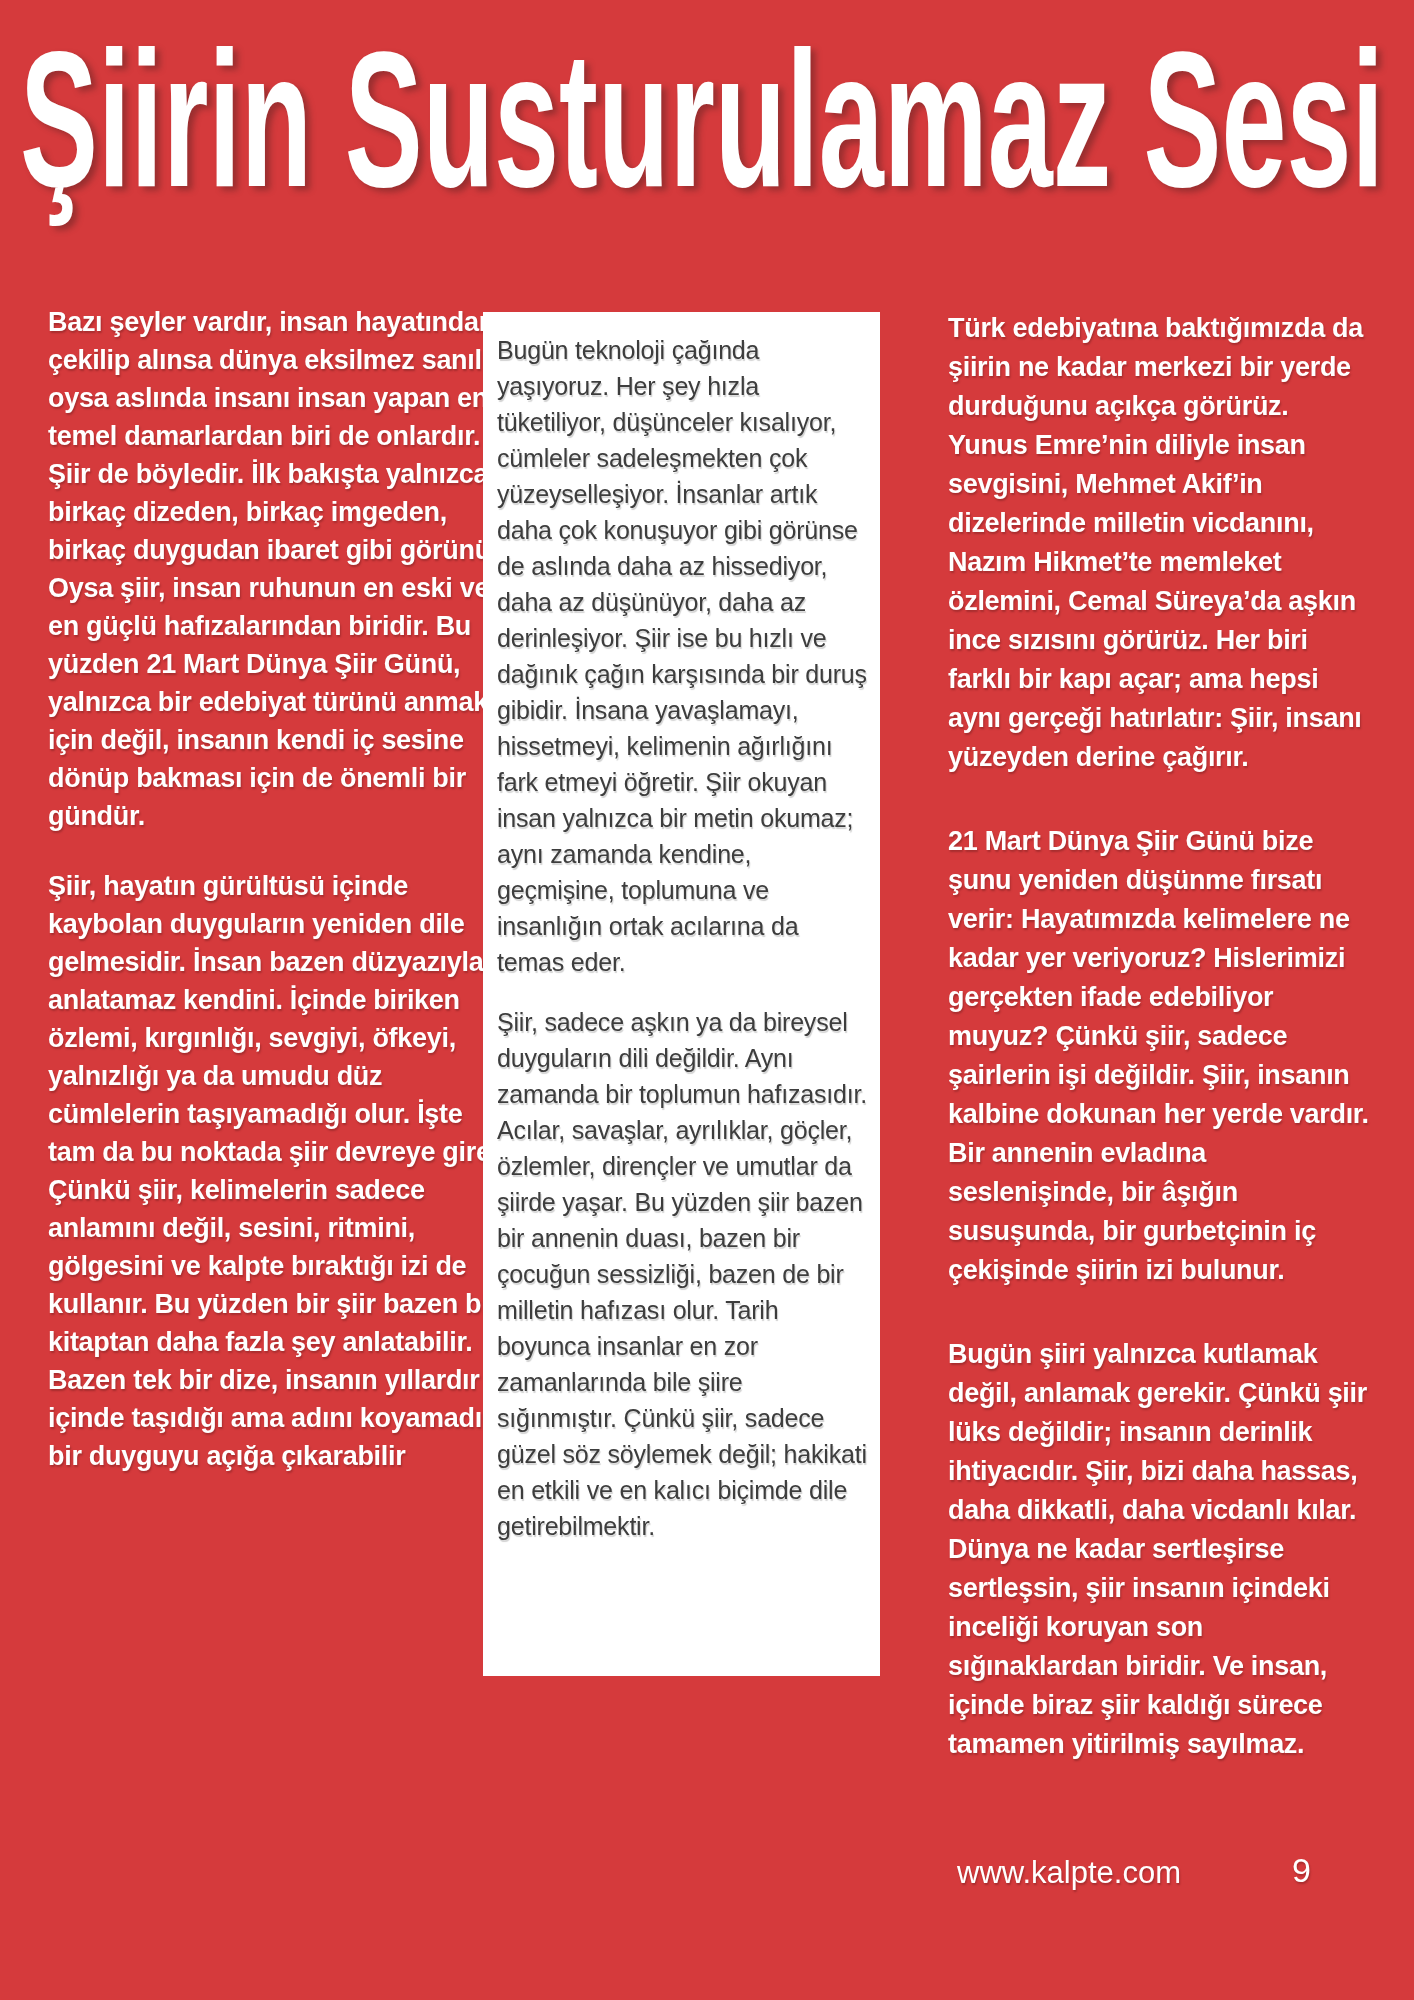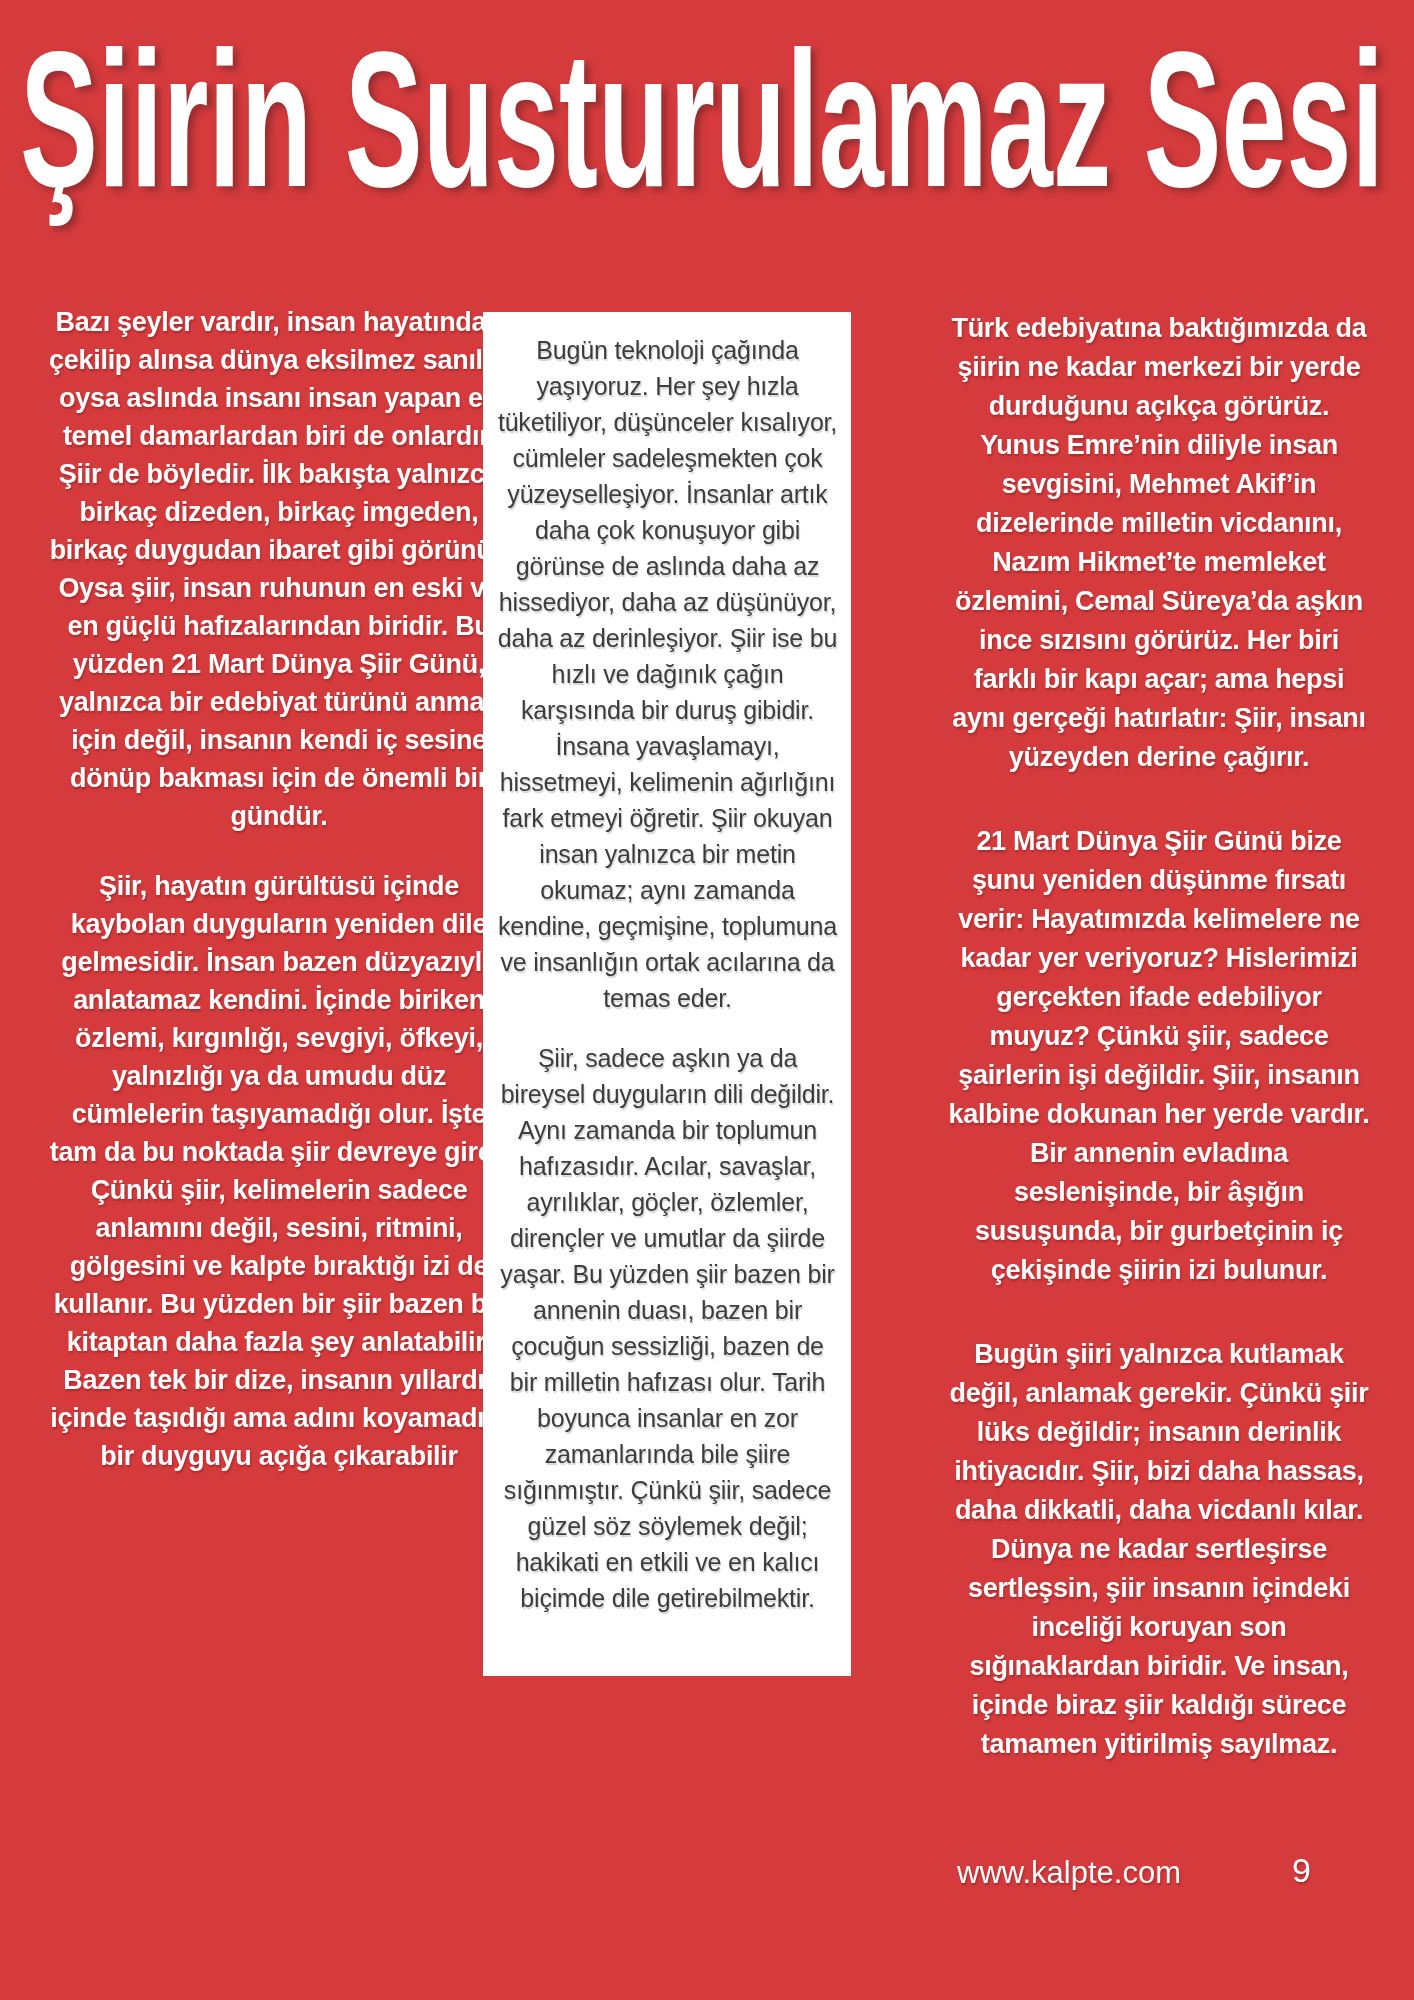--- a/index.html
+++ b/index.html
@@ -7,21 +7,20 @@
     padding: 0;
     background: #888;
   }
   .page {
     position: relative;
     width: 1414px;
     height: 2000px;
     background: var(--bg, #d53a3c);
     overflow: hidden;
     font-family: "Liberation Sans", sans-serif;
-    text-align: center;
   }
   .title-svg {
     position: absolute;
     left: 0;
     top: 14px;
     display: block;
   }
   .title-svg text {
     font-family: "Liberation Sans", "DejaVu Sans", sans-serif;
     font-weight: bold;
@@ -52,21 +51,21 @@
     width: 422px;
     font-size: 27px;
     line-height: 39px;
     letter-spacing: -0.3px;
   }
   .col-right p { margin-bottom: 45px; margin-top: 8px; }
   .white-box {
     position: absolute;
     left: 483px;
     top: 312px;
-    width: 368px;
+    width: 397px;
     height: 1364px;
     background: var(--box-bg, #ffffff);
     box-sizing: border-box;
     padding: 20px 13px 0 14px;
     color: var(--box-text, #3d3d3d);
     font-size: 25px;
     line-height: 36px;
     letter-spacing: -0.2px;
     text-shadow: 1px 2px 1px rgba(0, 0, 0, 0.18);
   }

